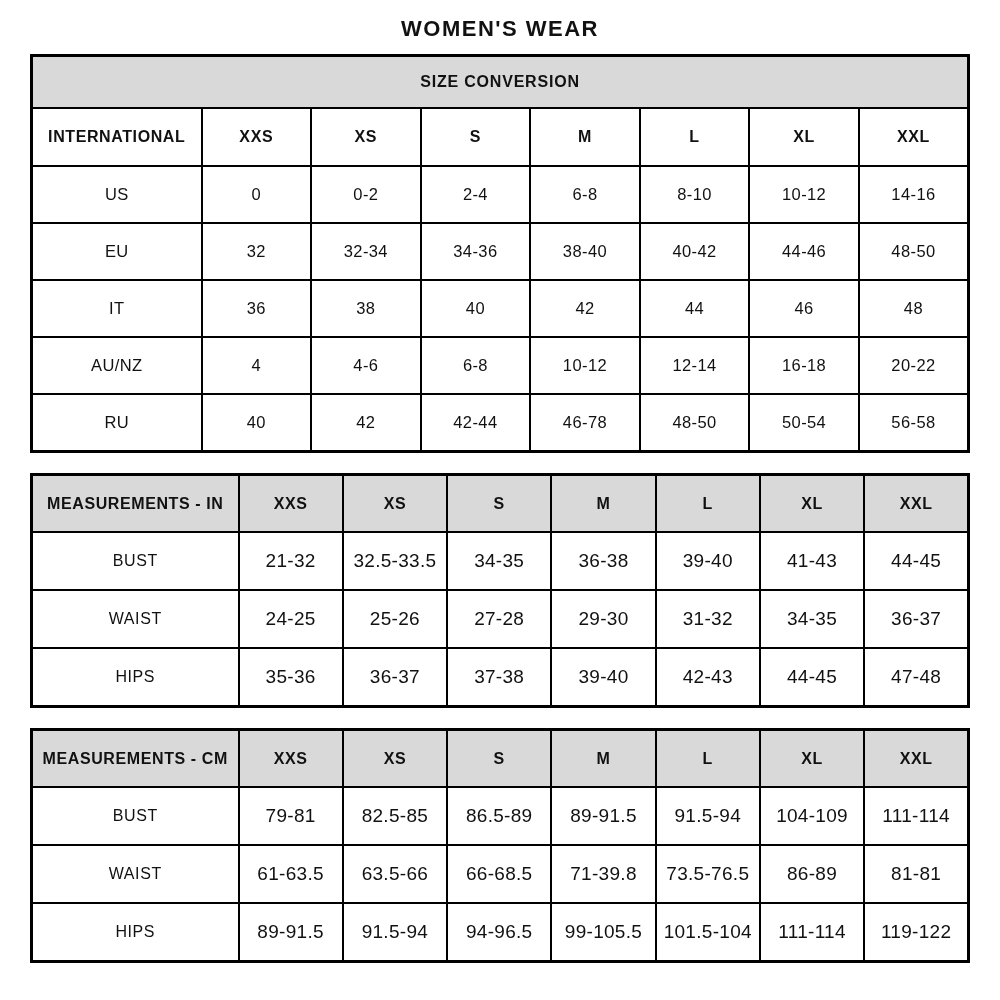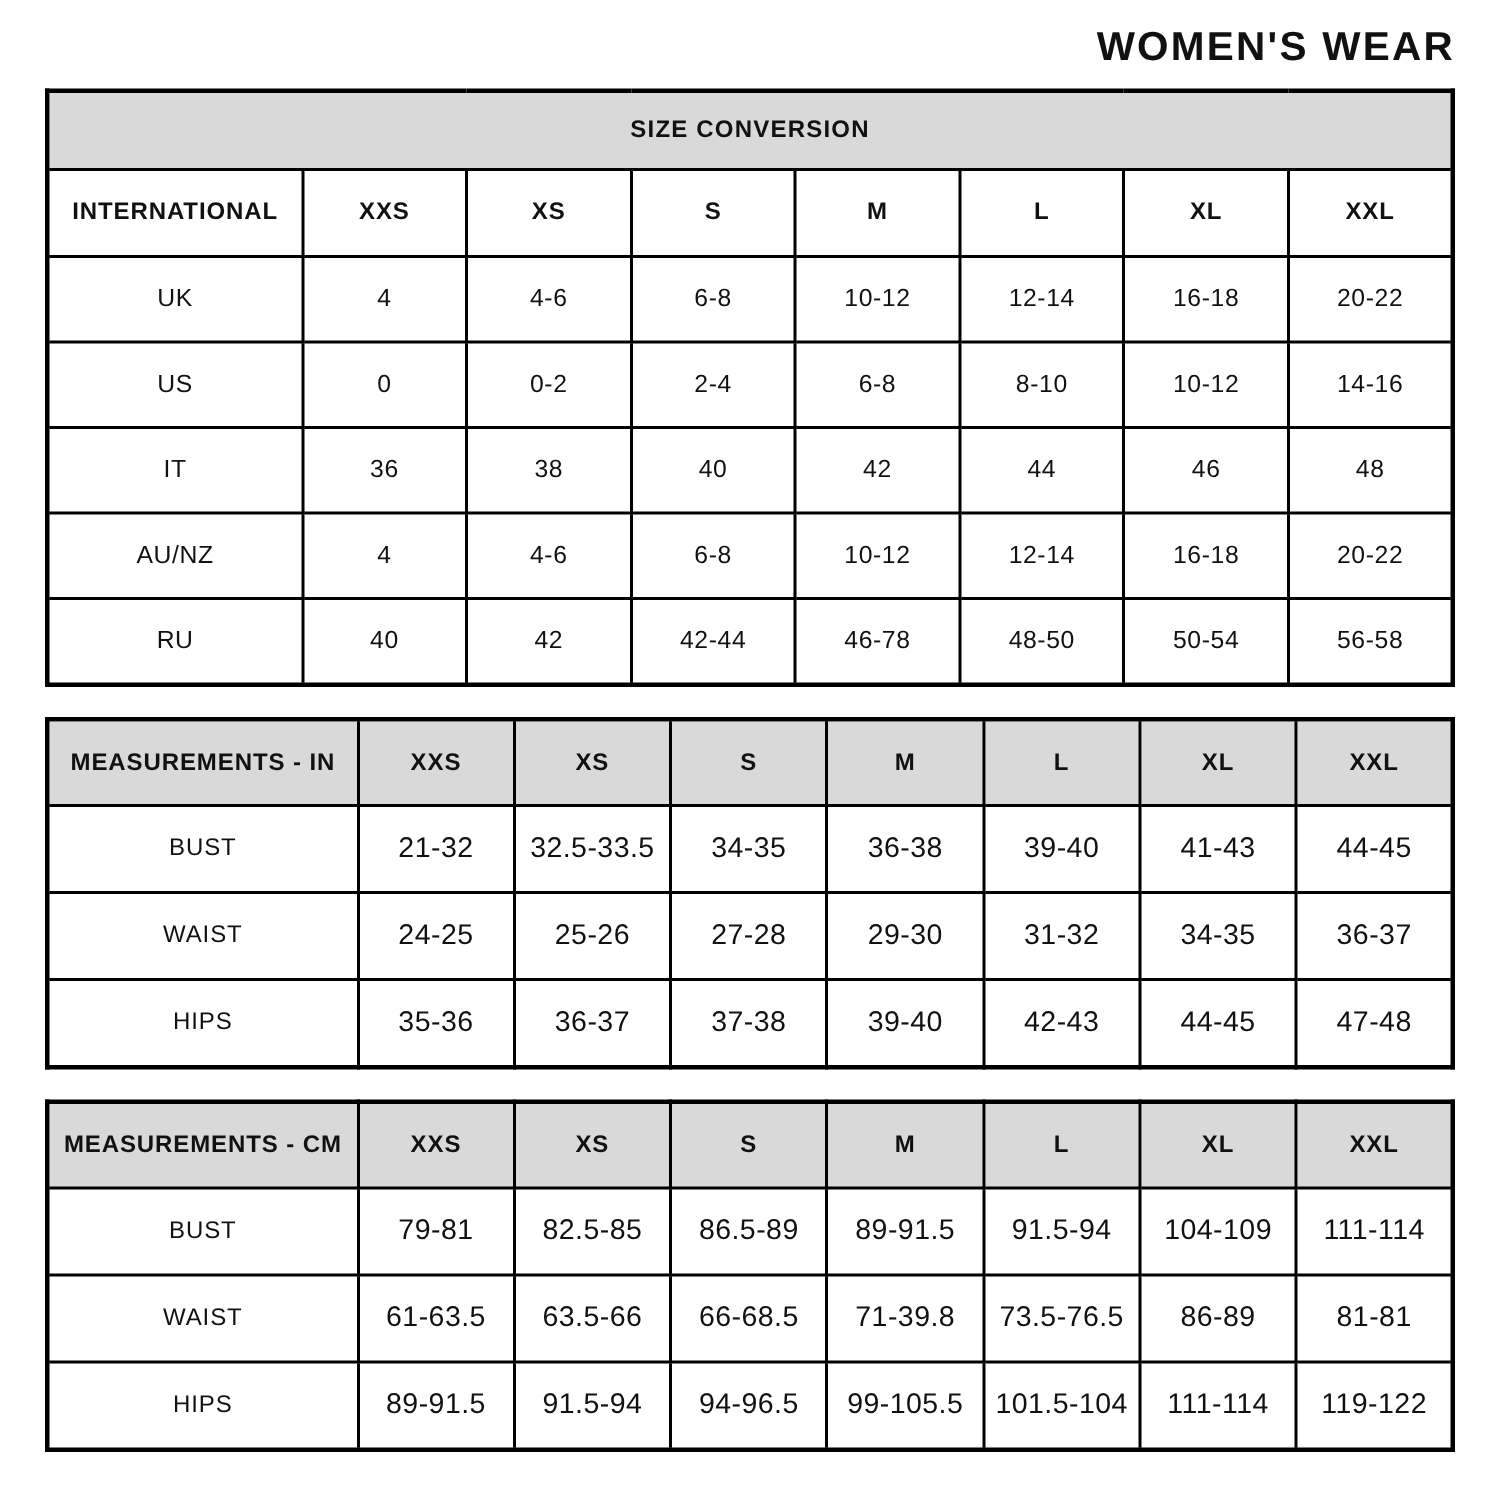--- a/index.html
+++ b/index.html
@@ -10,24 +10,24 @@
     height: 1000px;
     font-family: "Liberation Sans", sans-serif;
     color: #111111;
     -webkit-font-smoothing: antialiased;
   }
   .page {
     width: 940px;
     margin: 0 auto;
   }
   .page-title {
-    font-size: 27px;
+    font-size: 22px;
     font-weight: bold;
     letter-spacing: 1.5px;
-    text-align: right;
+    text-align: center;
     margin: 0;
     padding: 16px 0 12px 0;
   }
   table.tbl {
     border-collapse: collapse;
     table-layout: fixed;
     width: 940px;
     border: 3px solid #000000;
   }
   table.tbl th, table.tbl td {
@@ -106,38 +106,38 @@
           <th class="label-col">INTERNATIONAL</th>
           <th class="">XXS</th>
           <th class="">XS</th>
           <th class="">S</th>
           <th class="">M</th>
           <th class="">L</th>
           <th class="">XL</th>
           <th class="">XXL</th>
         </tr>
         <tr>
-          <td class="label-col">UK</td>
-          <td>4</td>
-          <td>4-6</td>
-          <td>6-8</td>
-          <td>10-12</td>
-          <td>12-14</td>
-          <td>16-18</td>
-          <td>20-22</td>
-        </tr>
-        <tr>
           <td class="label-col">US</td>
           <td>0</td>
           <td>0-2</td>
           <td>2-4</td>
           <td>6-8</td>
           <td>8-10</td>
           <td>10-12</td>
           <td>14-16</td>
+        </tr>
+        <tr>
+          <td class="label-col">EU</td>
+          <td>32</td>
+          <td>32-34</td>
+          <td>34-36</td>
+          <td>38-40</td>
+          <td>40-42</td>
+          <td>44-46</td>
+          <td>48-50</td>
         </tr>
         <tr>
           <td class="label-col">IT</td>
           <td>36</td>
           <td>38</td>
           <td>40</td>
           <td>42</td>
           <td>44</td>
           <td>46</td>
           <td>48</td>

